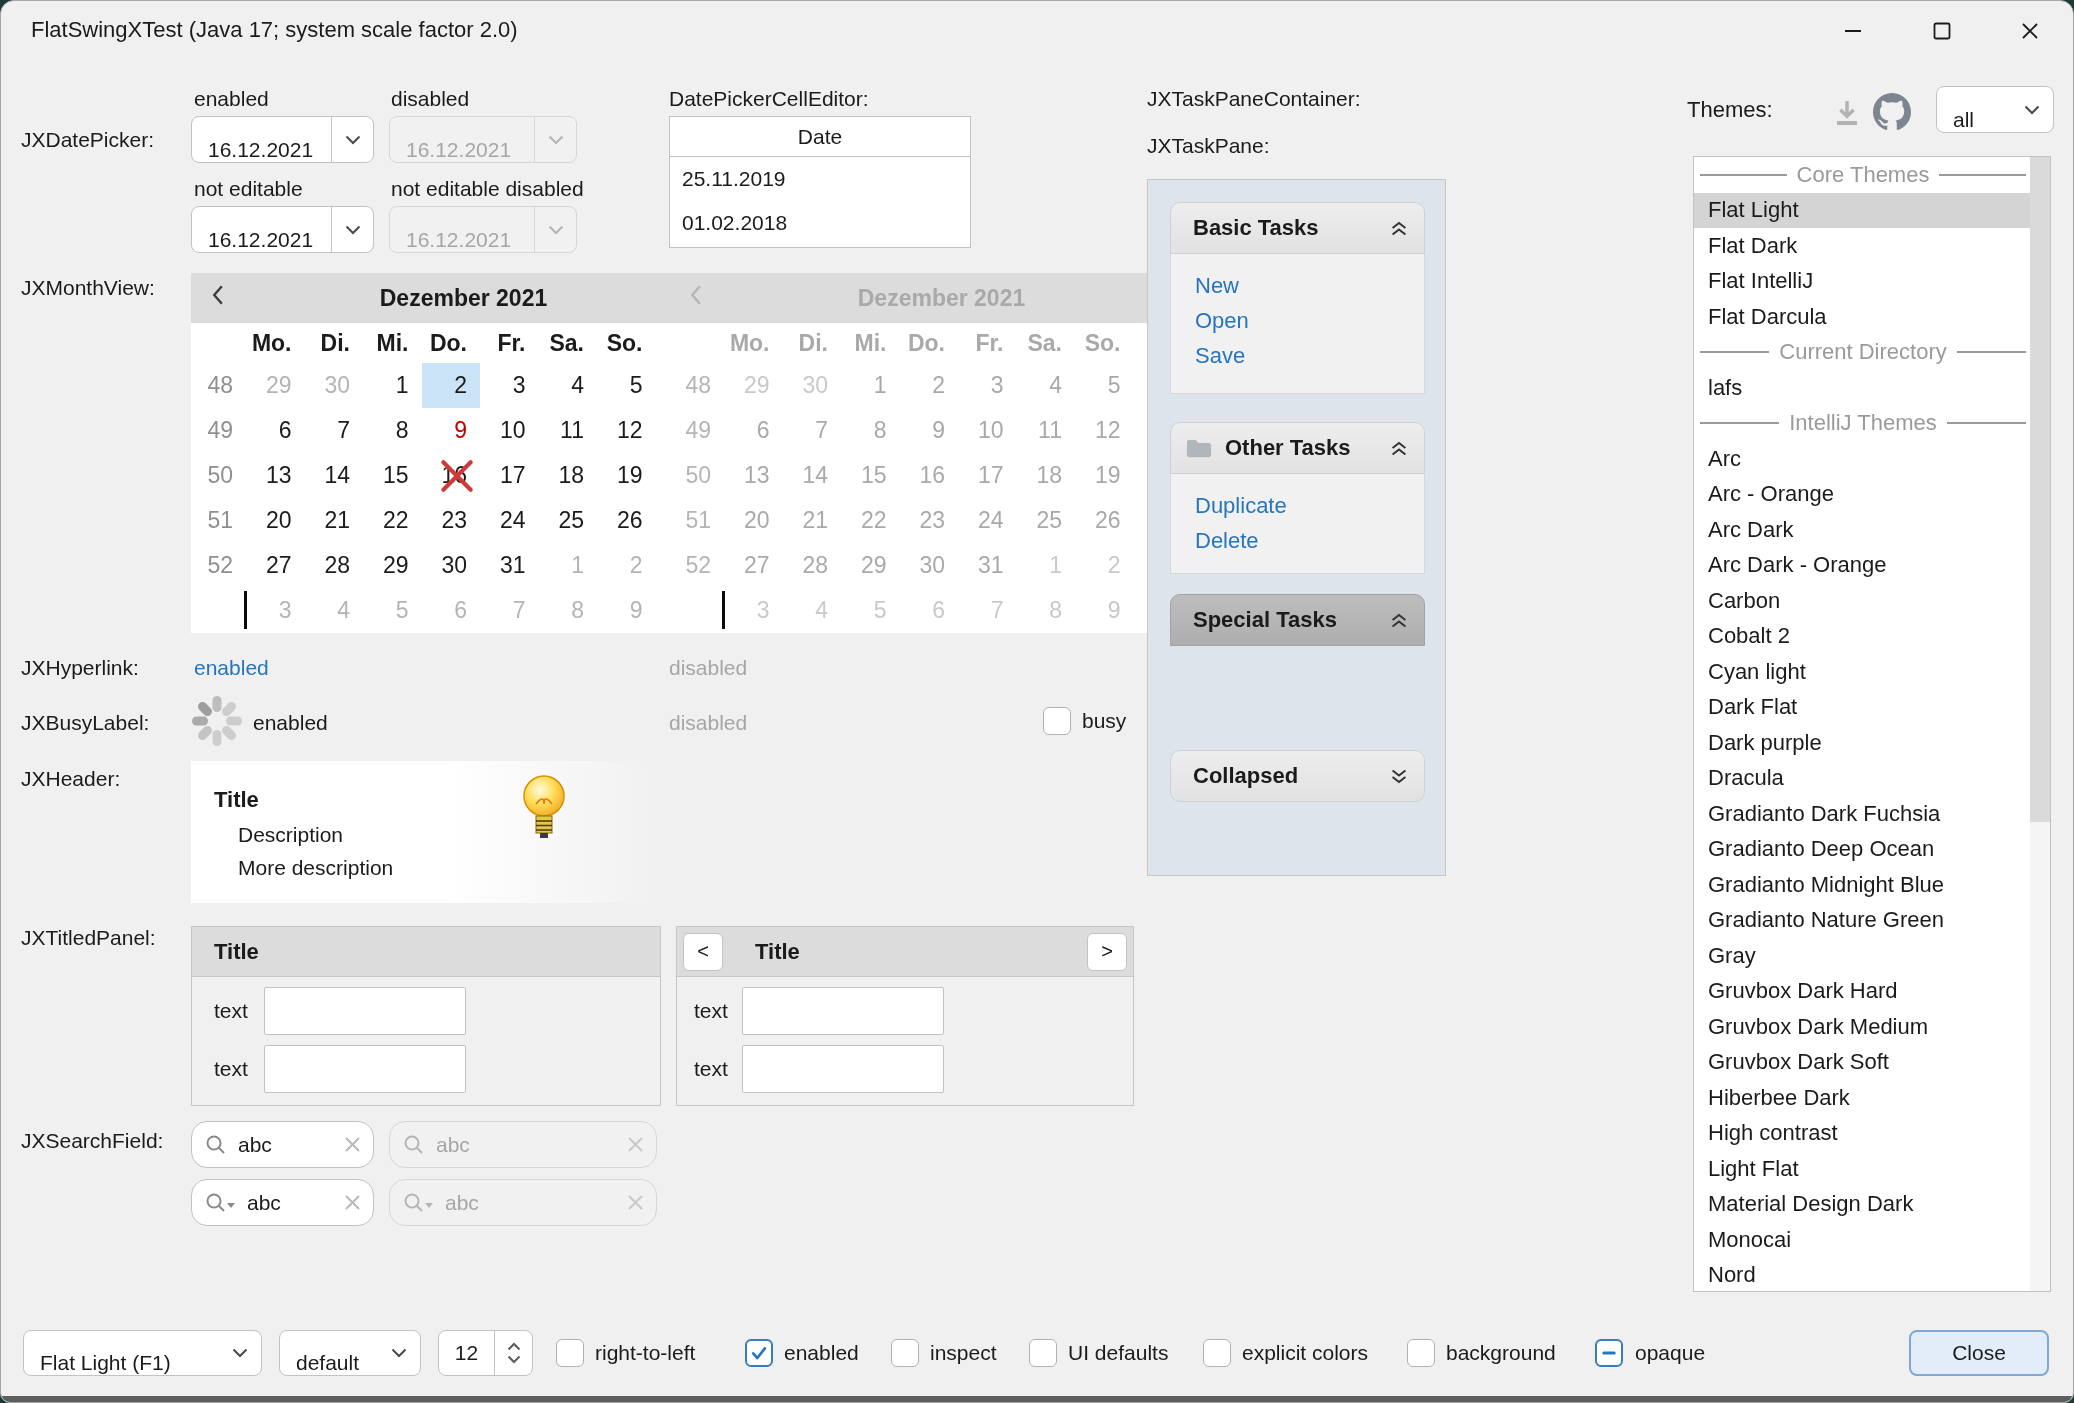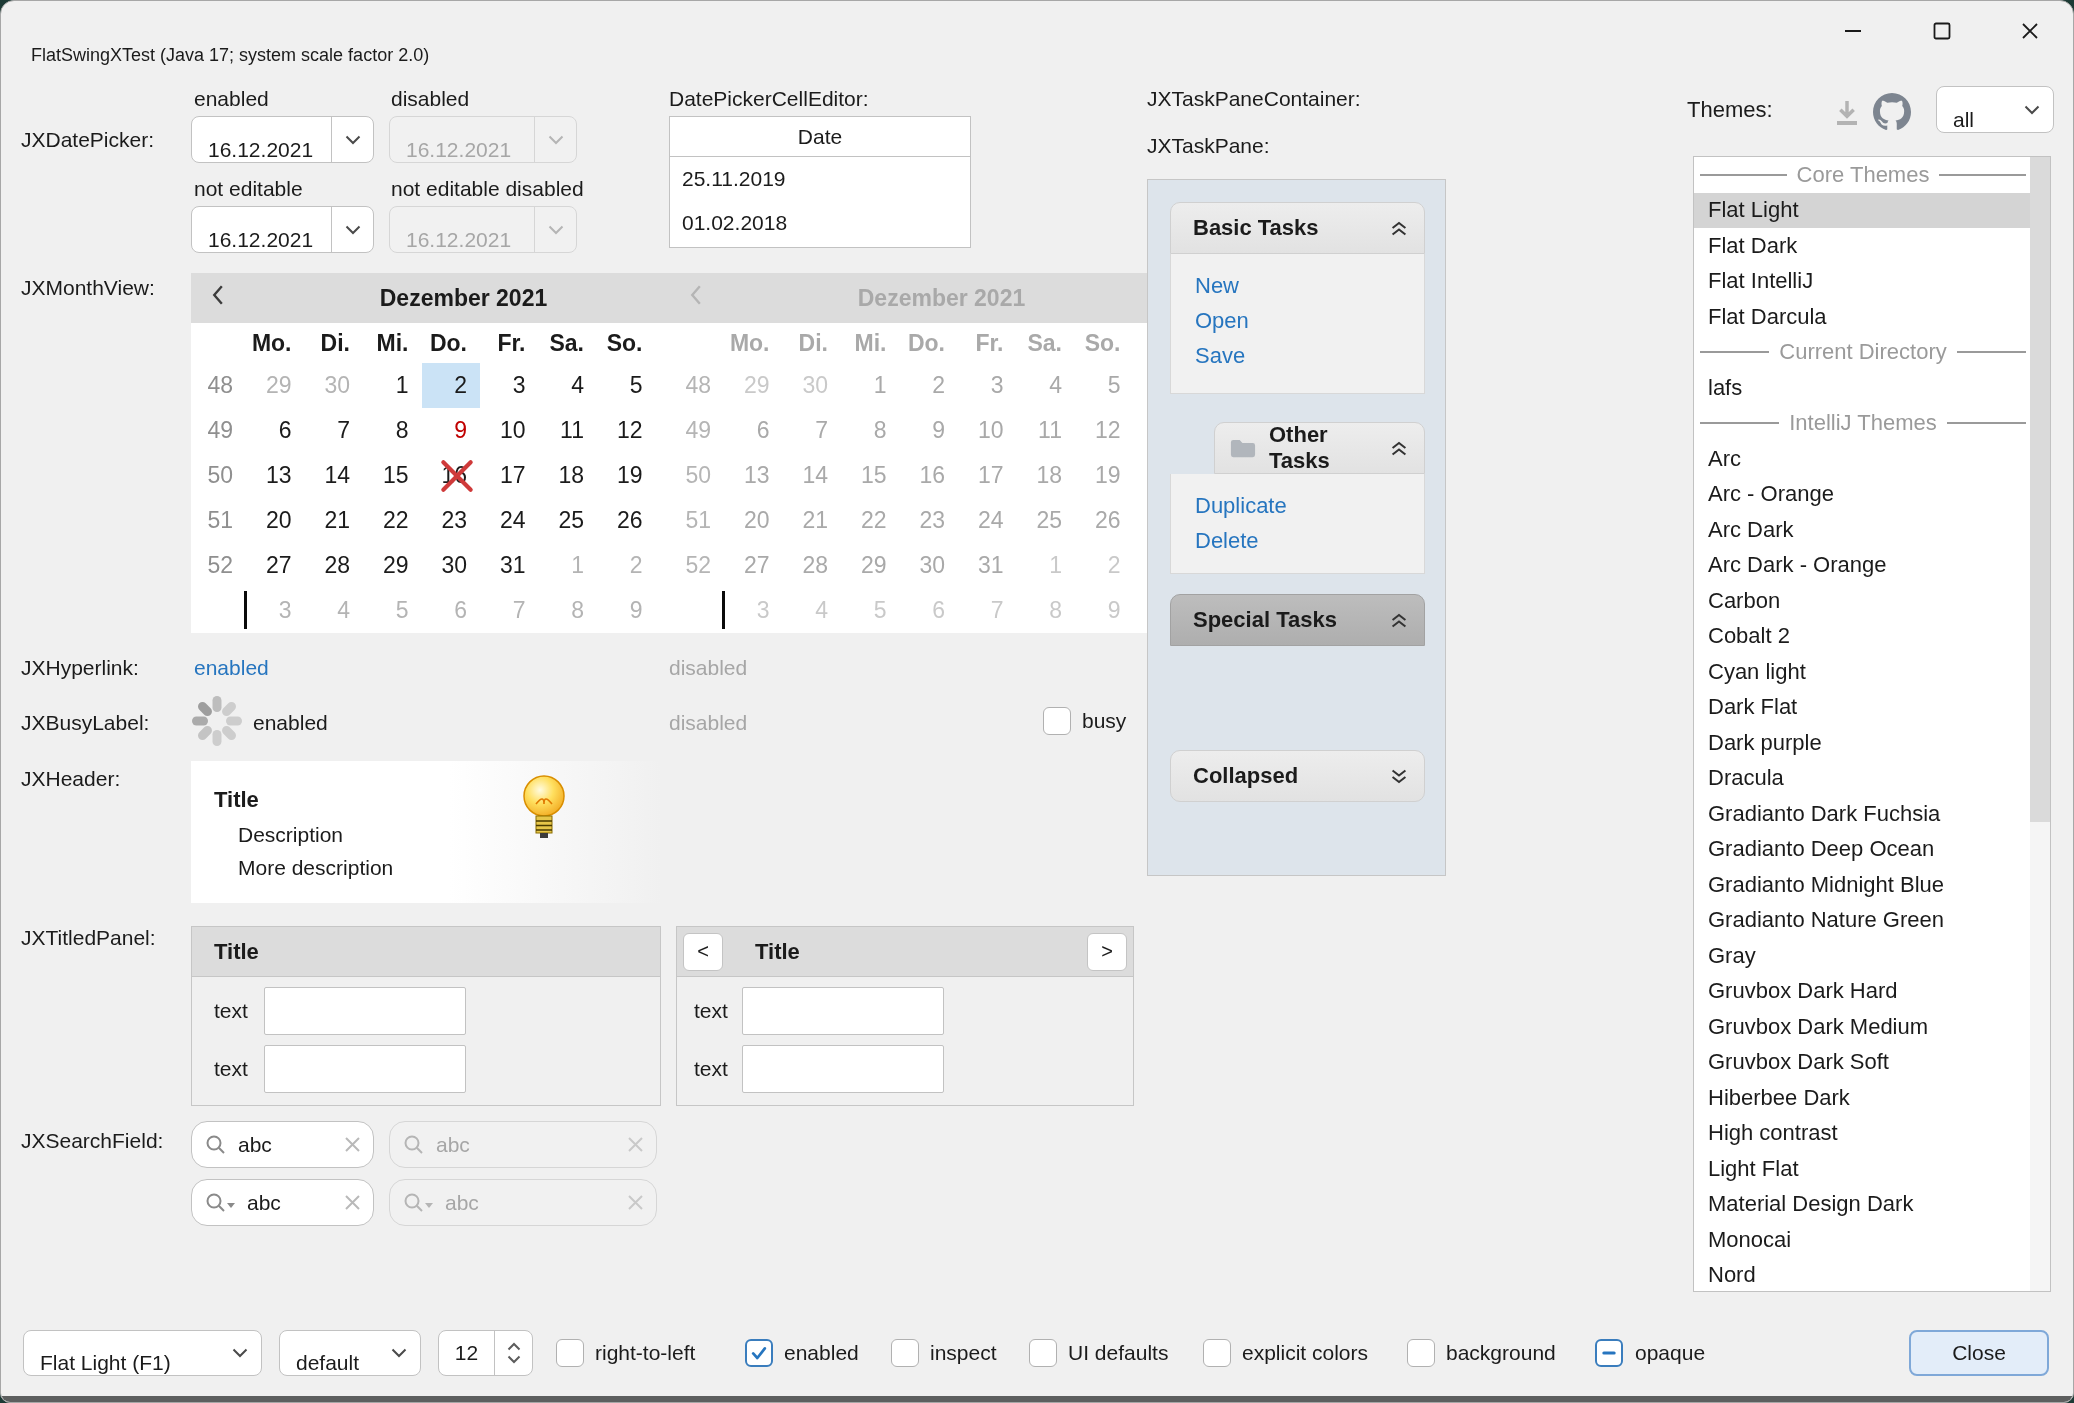--- a/index.html
+++ b/index.html
@@ -11,21 +11,21 @@
     border-radius:14px 14px 10px 10px; overflow:hidden;
   }
   #win::after { content:""; position:absolute; left:0; right:0; bottom:0; height:6px;
     background:#5d5f5f; }
   .abs { position:absolute; }
   .lbl { position:absolute; font-size:21px; white-space:nowrap; color:#1b1b1b; }
   .dim { color:#a6a6a6; }
   .link { color:#2675bf; cursor:pointer; }
 
   
-  #title-text { position:absolute; left:30px; top:16px; font-size:18px;margin-top:28px; }
+  #title-text { position:absolute; left:30px; top:16px; font-size:22px; }
   .winbtn { position:absolute; top:12px; width:46px; height:36px; display:flex; align-items:center; justify-content:center; }
 
   
   .field { position:absolute; background:#fff; border:1px solid #c2c2c2; border-radius:8px;
     display:flex; align-items:flex-end; font-size:21px; overflow:hidden; }
   .field .txt { padding-left:16px; white-space:nowrap; }
   .field .arrow { margin-left:auto; width:42px; align-self:stretch; display:flex; align-items:center; justify-content:center; }
   .field .arrow.sep { border-left:1px solid #c2c2c2; }
   .field.disabled { background:#f1f1f1; border-color:#d6d6d6; color:#a6a6a6; }
   .field.disabled .arrow.sep { border-left-color:#d6d6d6; }
@@ -81,21 +81,21 @@
   .sf input { border:none; outline:none; background:transparent; font:inherit; color:inherit; flex:1; min-width:0; margin-left:11px; }
   .sf .clear { margin-left:auto; margin-right:12px; display:flex; align-items:center; }
   .sf.disabled { background:#f1f1f1; border-color:#d6d6d6; color:#a6a6a6; }
   .sf.disabled input { color:#a6a6a6; }
 
   
   #tpc { position:absolute; left:1146px; top:178px; width:299px; height:697px; background:#dde4eb; border:1px solid #c6c6c6; }
   .pane { position:absolute; left:22px; width:255px; }
   .pane-h { height:52px; background:linear-gradient(#ededed,#e2e2e2); border:1px solid #d0d0d0; border-radius:10px 10px 0 0;
     display:flex; align-items:center; padding:0 14px 0 22px; font-weight:700; font-size:22px; }
-  .pane-h.has-icon { padding-left:14px;margin-left:44px; }
+  .pane-h.has-icon { padding-left:14px; }
   .pane-h .picon { margin-right:12px; display:flex; }
   .pane-h .chev { margin-left:auto; display:flex; }
   .pane-h.special { background:linear-gradient(#bdbdbd,#aeaeae); border-color:#a2a2a2; }
   .pane-h.collapsed { border-radius:10px; }
   .pane-body { background:#f1f1f1; border:1px solid #d8d8d8; border-top:none; padding:14px 0 0 24px; }
   .pane-link { height:35px; font-size:22px; color:#2675bf; display:flex; align-items:center; }
 
   
   #themes-list { position:absolute; left:1692px; top:155px; width:358px; height:1136px; background:#fff; border:1px solid #c2c2c2; overflow:hidden; }
   .th-rows { position:absolute; left:0; top:0; width:338px; }

